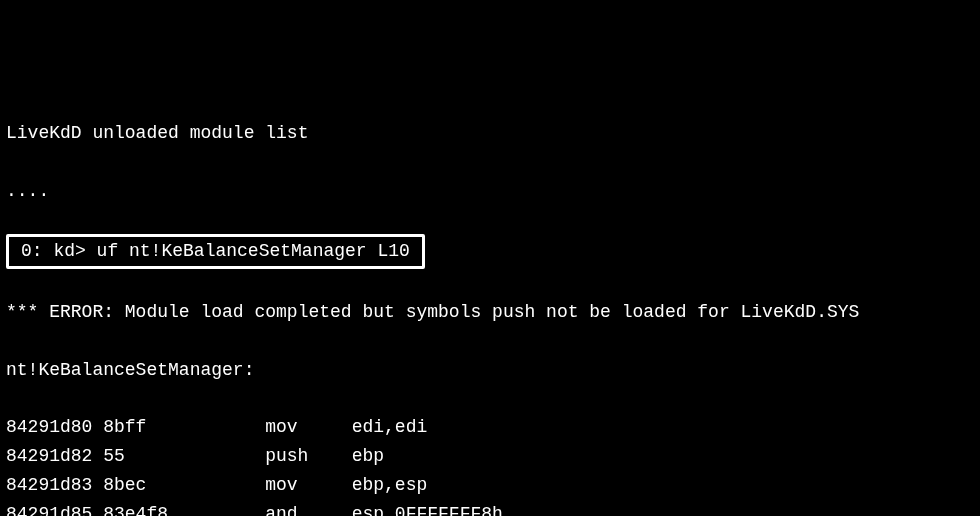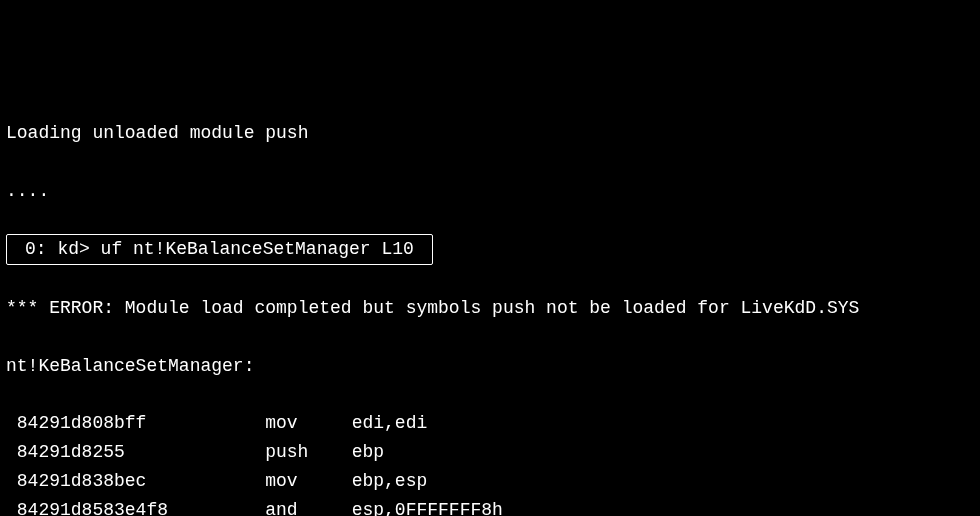--- a/index.html
+++ b/index.html
@@ -10,37 +10,37 @@
       font-size: 18px;
       line-height: 1.6;
       padding: 4px 6px;
       white-space: pre;
       overflow: hidden;
       width: 980px;
       height: 516px;
     }
     .line { display: block; }
     .prompt-highlight {
-      border: 1px solid #ffffff;
+      border: 3px solid #ffffff;
       border-radius: 2px;
-      padding: 0 18px;
+      padding: 0 12px;
       display: inline-block;
     }
     .disasm-row { display: block; }
-    .addr { display: inline-block; width: 9ch; text-align: right; }
+    .addr { display: inline-block; width: 9ch; }
     .bytes { display: inline-block; width: 15ch; }
     .mnem { display: inline-block; width: 8ch; }
     .ops { display: inline; }
   </style>
 </head>
 <body>
 
 
 
-<span class="line">Loading unloaded module push</span>
+<span class="line">LiveKdD unloaded module list</span>
 <span class="line">....</span>
 <span class="line"><span class="prompt-highlight">0: kd&gt; uf nt!KeBalanceSetManager L10</span></span>
 <span class="line">*** ERROR: Module load completed but symbols push not be loaded for LiveKdD.SYS</span>
 <span class="line">nt!KeBalanceSetManager:</span>
 <div id="disasm-container"><span class="disasm-row"><span class="addr">84291d80</span><span class="bytes">8bff</span><span class="mnem">mov</span><span class="ops">edi,edi</span></span><span class="disasm-row"><span class="addr">84291d82</span><span class="bytes">55</span><span class="mnem">push</span><span class="ops">ebp</span></span><span class="disasm-row"><span class="addr">84291d83</span><span class="bytes">8bec</span><span class="mnem">mov</span><span class="ops">ebp,esp</span></span><span class="disasm-row"><span class="addr">84291d85</span><span class="bytes">83e4f8</span><span class="mnem">and</span><span class="ops">esp,0FFFFFFF8h</span></span></div>
 
 
 
 
 </body></html>

